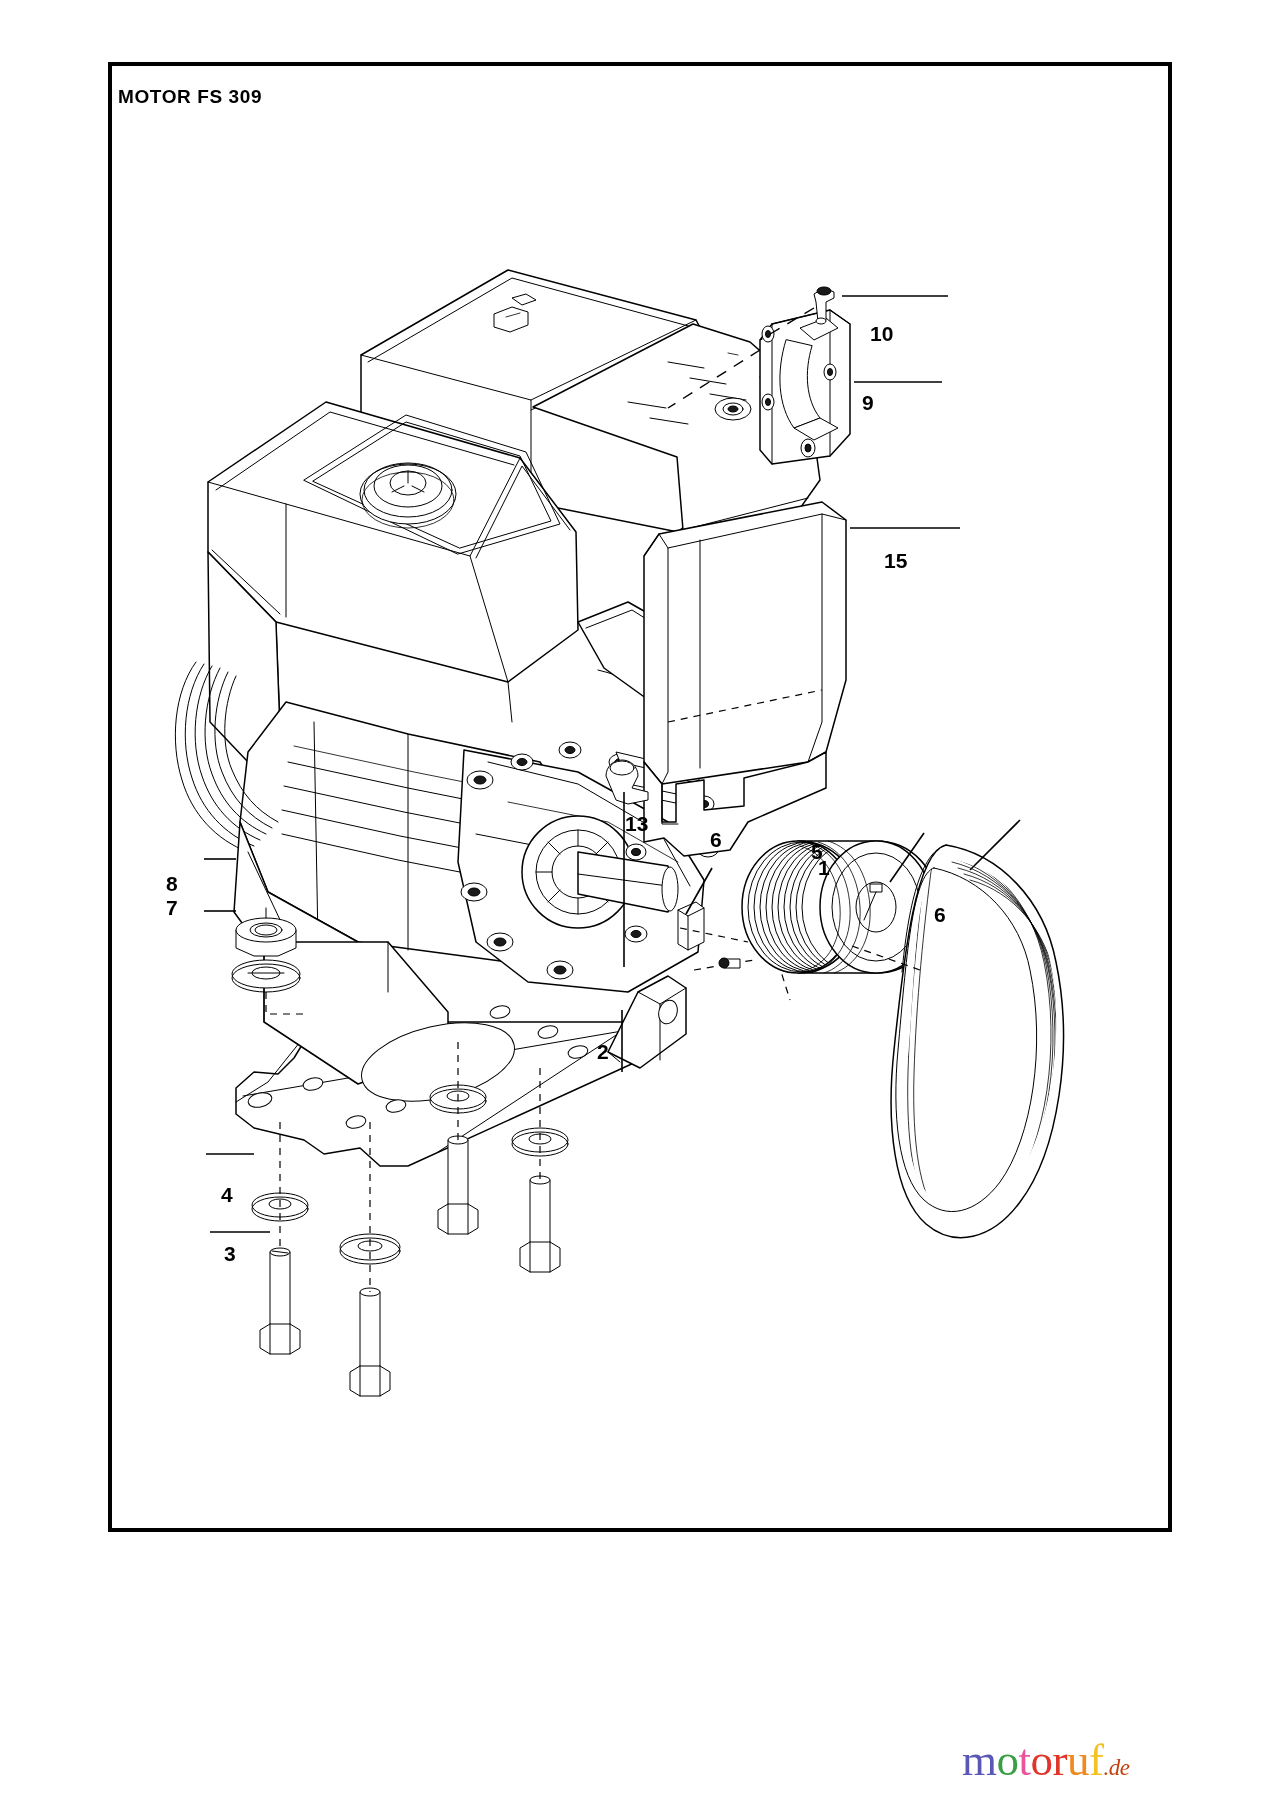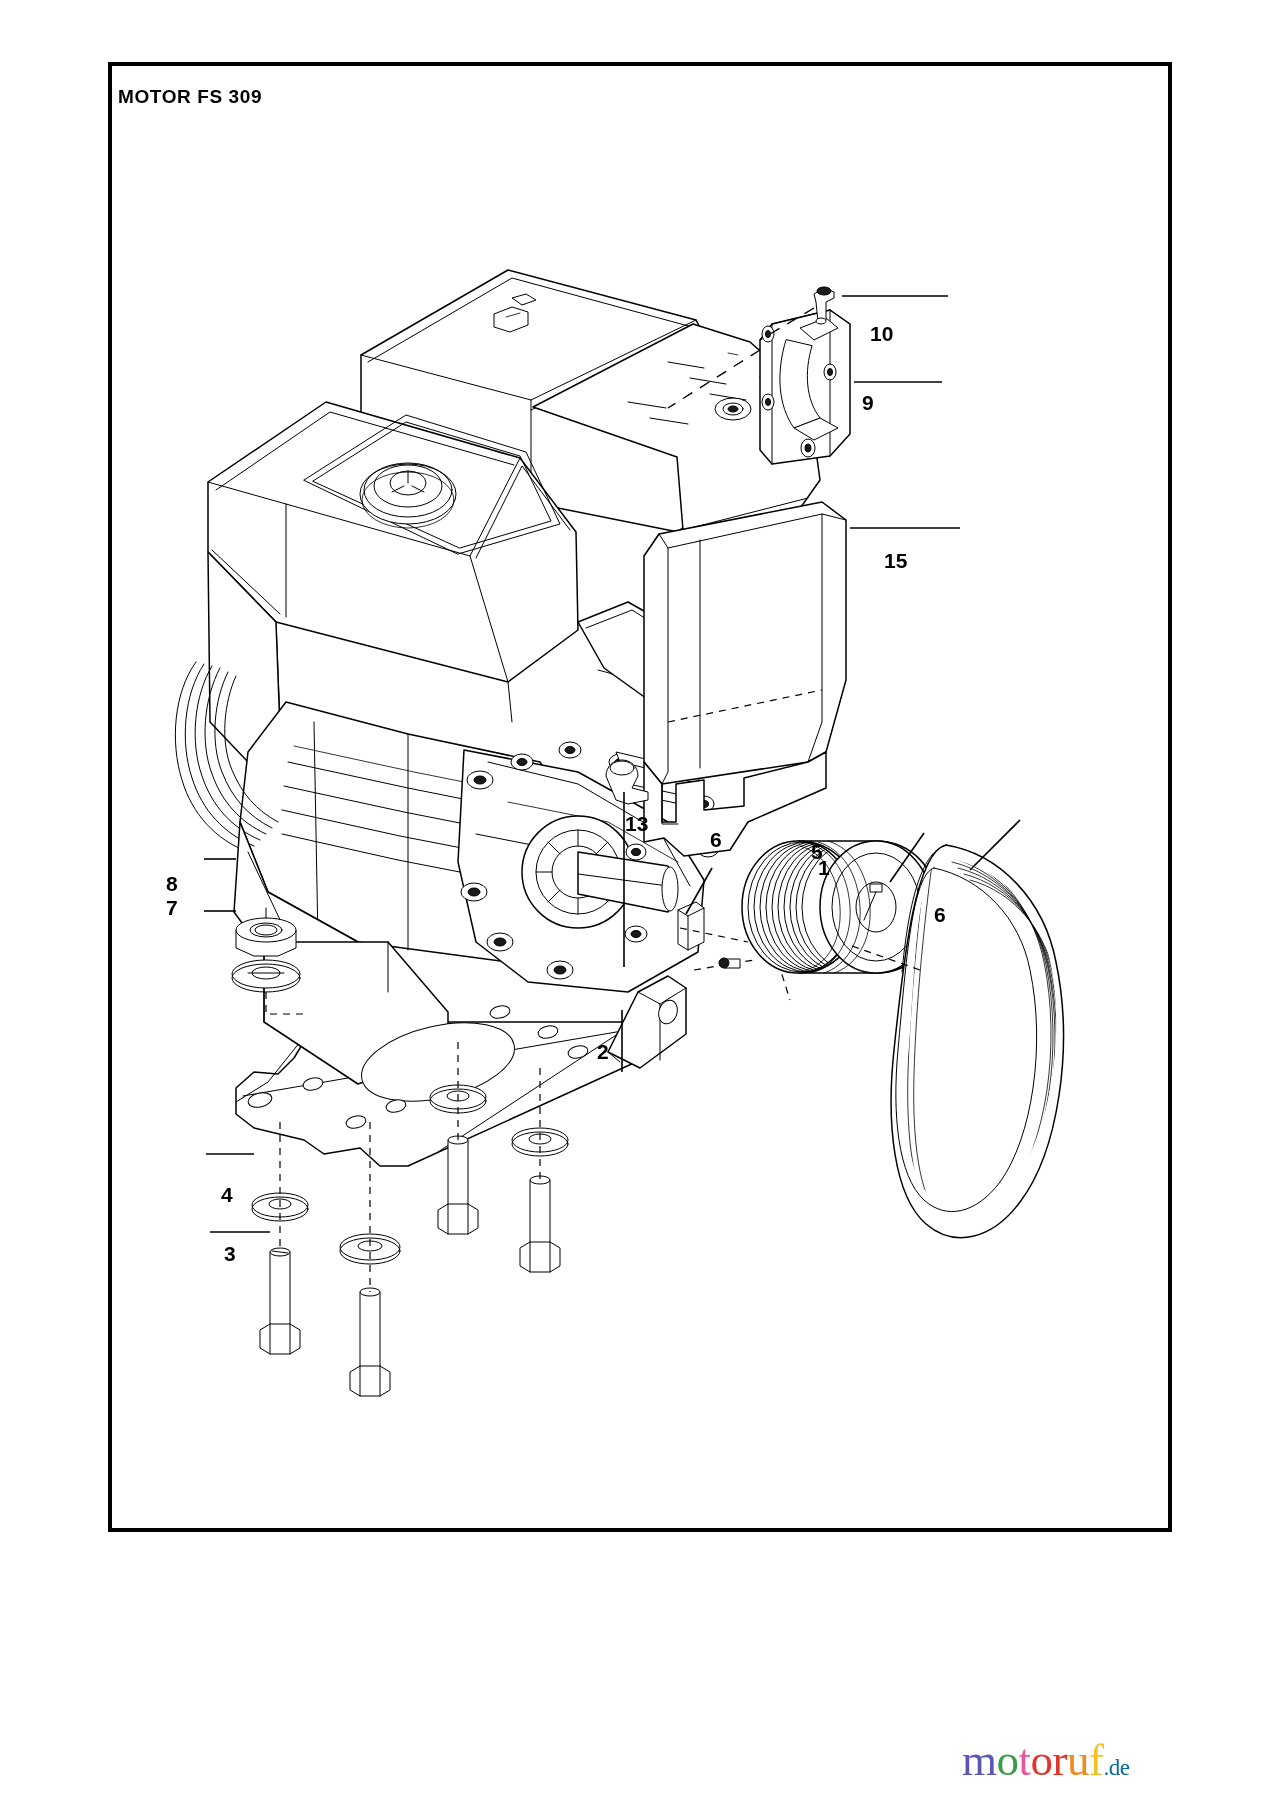--- a/index.html
+++ b/index.html
@@ -66,21 +66,22 @@
     left: 962px;
     top: 1738px;
     font-family: "Liberation Serif", serif;
     font-size: 45px;
     line-height: 1;
     white-space: nowrap;
     letter-spacing: -0.5px;
   }
   #watermark .wm-suffix {
     font-size: 23px;
-    color: #0369a1;
+    color: #c2410c;
+    font-style: italic;
   }
 </style>
 </head>
 <body>
 
 <div id="page">
 
   <div id="frame"></div>
 
   <div id="title">MOTOR FS 309</div>

